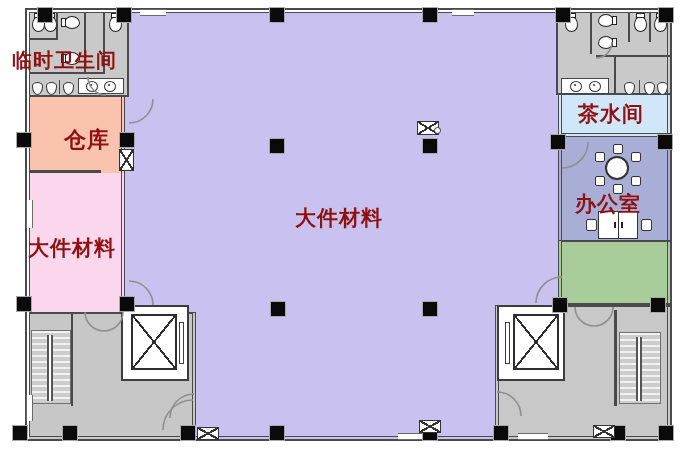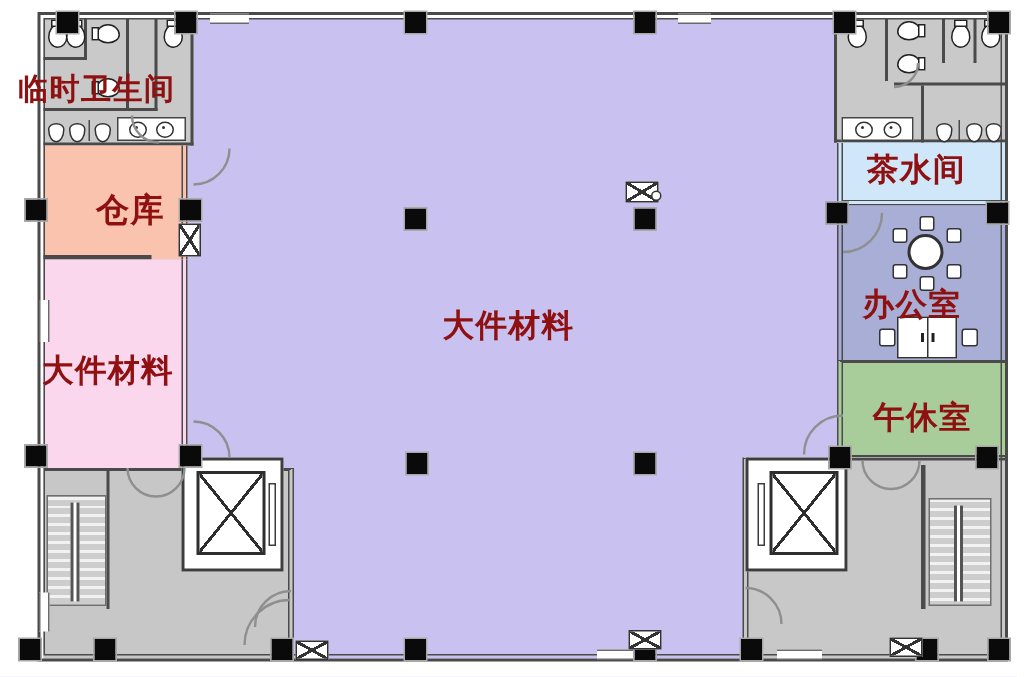--- a/index.html
+++ b/index.html
@@ -195,14 +195,13 @@
   <div class="bowtie" style="left:197px;top:427px;width:20px;height:11px;"></div>
   <div class="bowtie" style="left:419px;top:420px;width:20px;height:11px;"></div>
   <div class="bowtie" style="left:593px;top:425px;width:20px;height:11px;"></div>
 
   <div class="lbl z50" style="left:12px;top:50px;font-size:20px;">临时卫生间</div>
   <div class="lbl z50" style="left:64px;top:129px;font-size:22px;">仓库</div>
   <div class="lbl z50" style="left:28px;top:237px;font-size:21px;">大件材料</div>
   <div class="lbl z50" style="left:295px;top:207px;font-size:21px;">大件材料</div>
   <div class="lbl z50" style="left:575px;top:193px;font-size:21px;">办公室</div>
   <div class="lbl z50" style="left:578px;top:103px;font-size:21px;">茶水间</div>
-  <div class="lbl z50" style="left:582px;top:268px;font-size:21px;">午休室</div>
 </div>
 
 </body></html>

